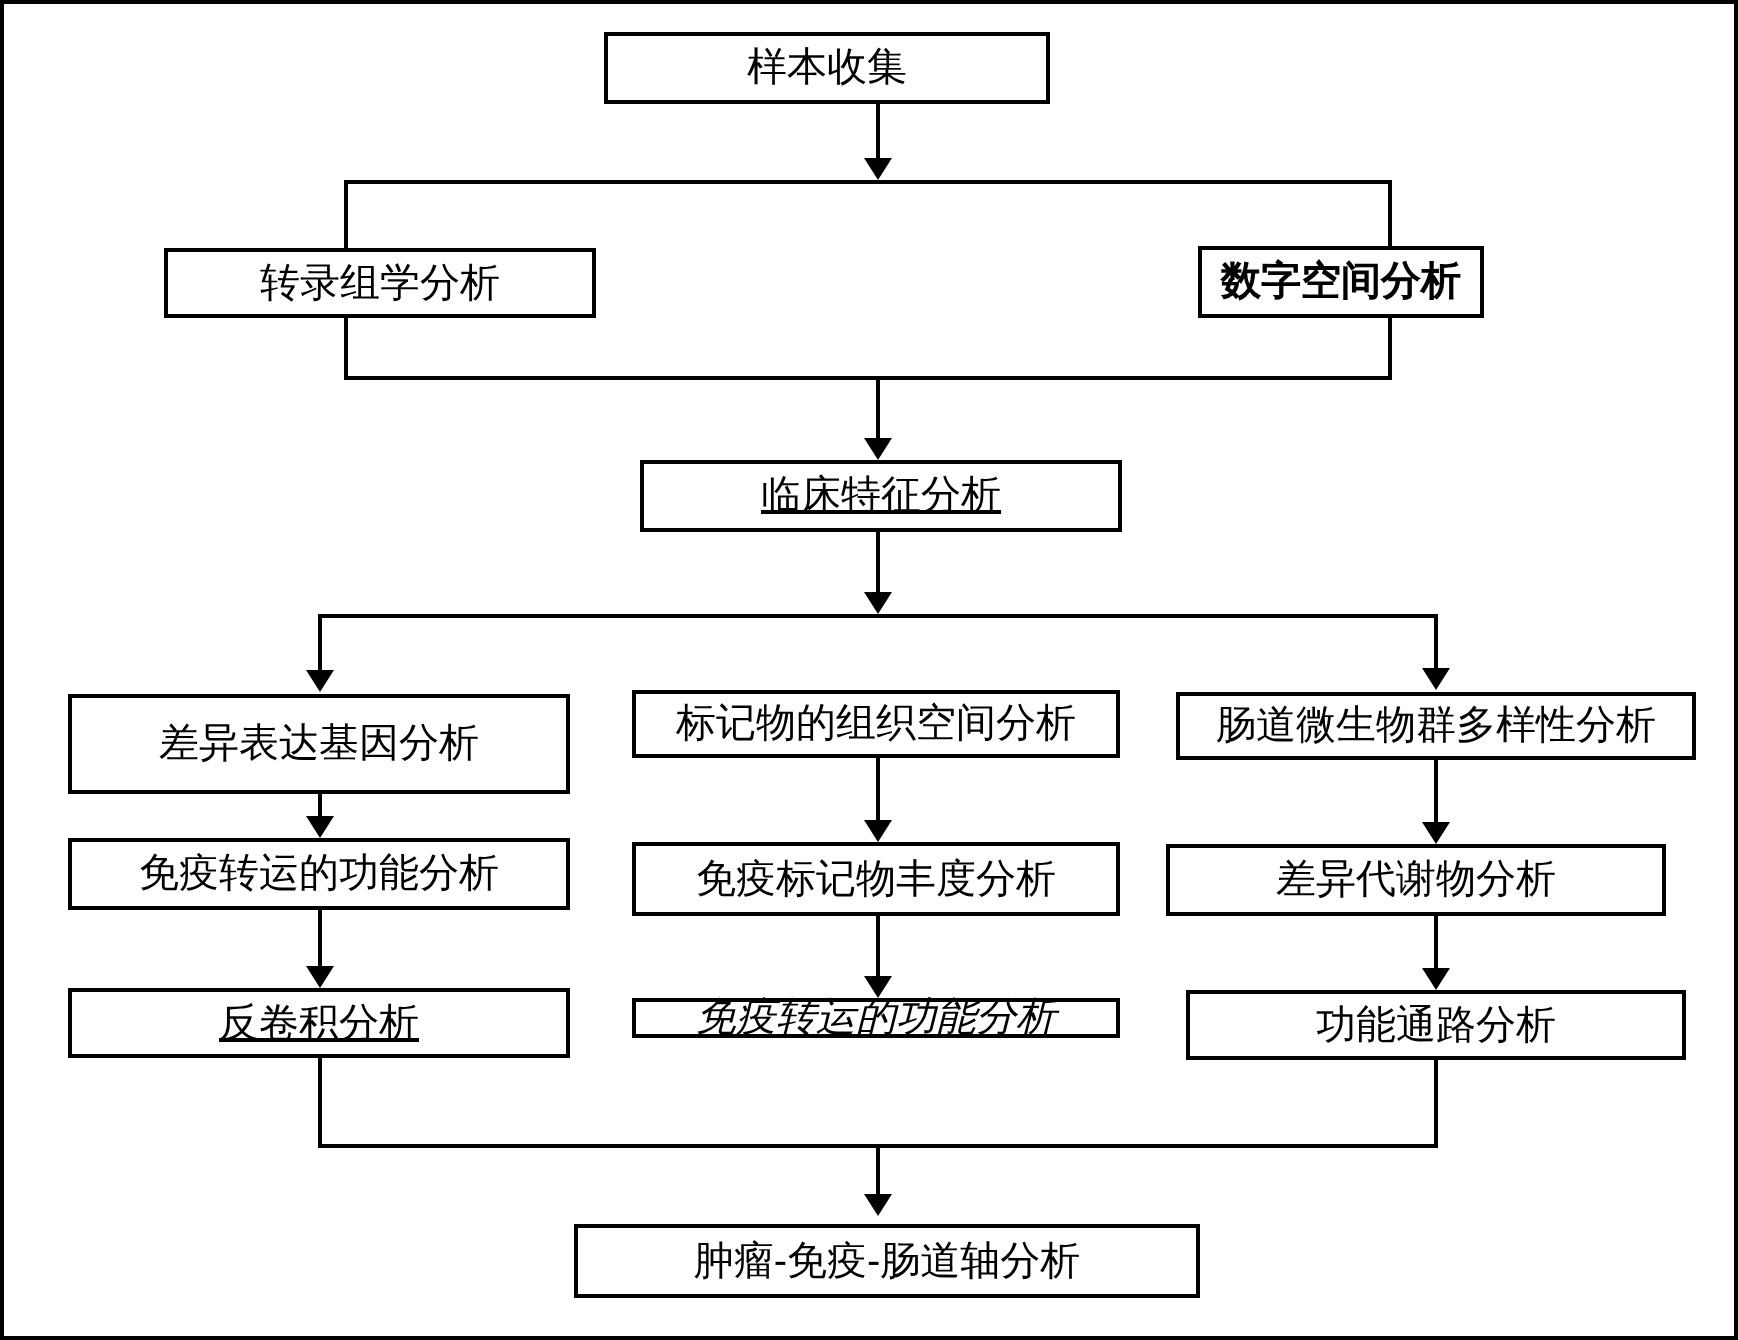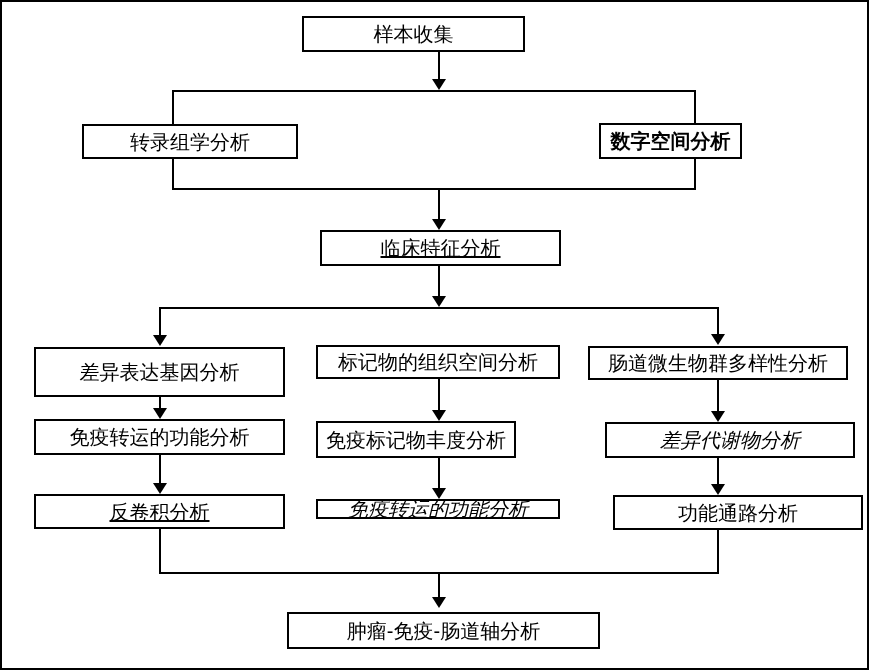--- a/index.html
+++ b/index.html
@@ -59,32 +59,32 @@
   <div class="vline" style="left:157px; top:379px; height:28px;"></div>
   <div class="arrowhead" style="left:151px; top:406px;"></div>
   <div class="box" style="left:32px; top:417px; width:251px; height:36px;">免疫转运的功能分析</div>
   <div class="vline" style="left:157px; top:453px; height:29px;"></div>
   <div class="arrowhead" style="left:151px; top:481px;"></div>
   <div class="box" style="left:32px; top:492px; width:251px; height:35px;text-decoration:underline;">反卷积分析</div>
 
   <div class="box" style="left:314px; top:343px; width:244px; height:34px;">标记物的组织空间分析</div>
   <div class="vline" style="left:436px; top:377px; height:31px;"></div>
   <div class="arrowhead" style="left:430px; top:408px;"></div>
-  <div class="box" style="left:314px; top:419px; width:200px; height:37px;">免疫标记物丰度分析</div>
+  <div class="box" style="left:314px; top:419px; width:244px; height:37px;">免疫标记物丰度分析</div>
   <div class="vline" style="left:436px; top:456px; height:30px;"></div>
   <div class="arrowhead" style="left:430px; top:486px;"></div>
   <div class="box" style="left:314px; top:497px; width:244px; height:20px;font-style:italic;">免疫转运的功能分析</div>
 
   <div class="box" style="left:586px; top:344px; width:260px; height:34px;">肠道微生物群多样性分析</div>
   <div class="vline" style="left:715px; top:378px; height:31px;"></div>
   <div class="arrowhead" style="left:709px; top:409px;"></div>
-  <div class="box" style="left:603px; top:420px; width:250px; height:36px;font-style:italic;">差异代谢物分析</div>
+  <div class="box" style="left:581px; top:420px; width:250px; height:36px;">差异代谢物分析</div>
   <div class="vline" style="left:715px; top:456px; height:27px;"></div>
   <div class="arrowhead" style="left:709px; top:482px;"></div>
-  <div class="box" style="left:591px; top:493px; width:250px; height:35px;margin-left:20px;">功能通路分析</div>
+  <div class="box" style="left:591px; top:493px; width:250px; height:35px;">功能通路分析</div>
 
   <div class="vline" style="left:157px; top:527px; height:45px;"></div>
   <div class="vline" style="left:715px; top:528px; height:44px;"></div>
   <div class="hline" style="left:157px; top:570px; width:560px;"></div>
   <div class="vline" style="left:436px; top:572px; height:24px;"></div>
   <div class="arrowhead" style="left:430px; top:595px;"></div>
 
   <div class="box" style="left:285px; top:610px; width:313px; height:37px;">肿瘤-免疫-肠道轴分析</div>
 
 </div>

